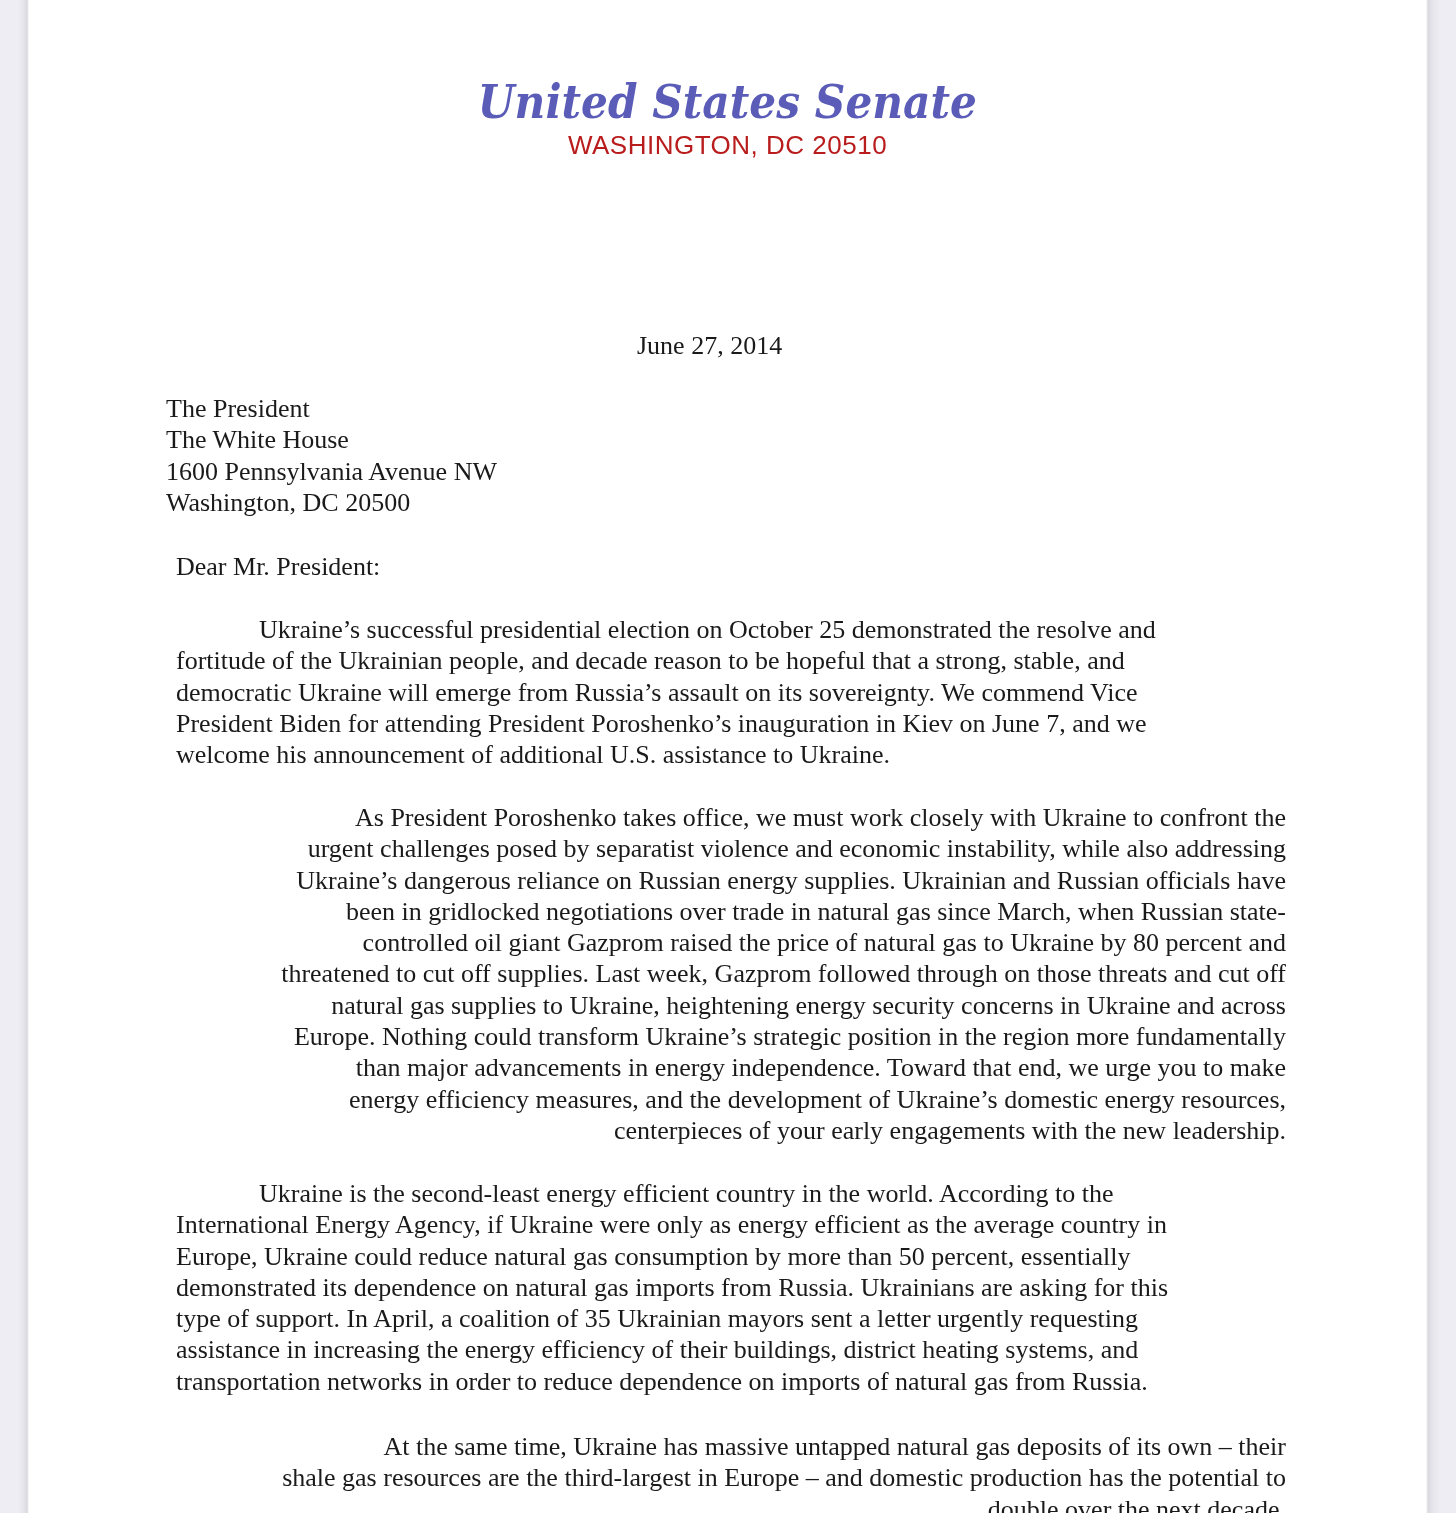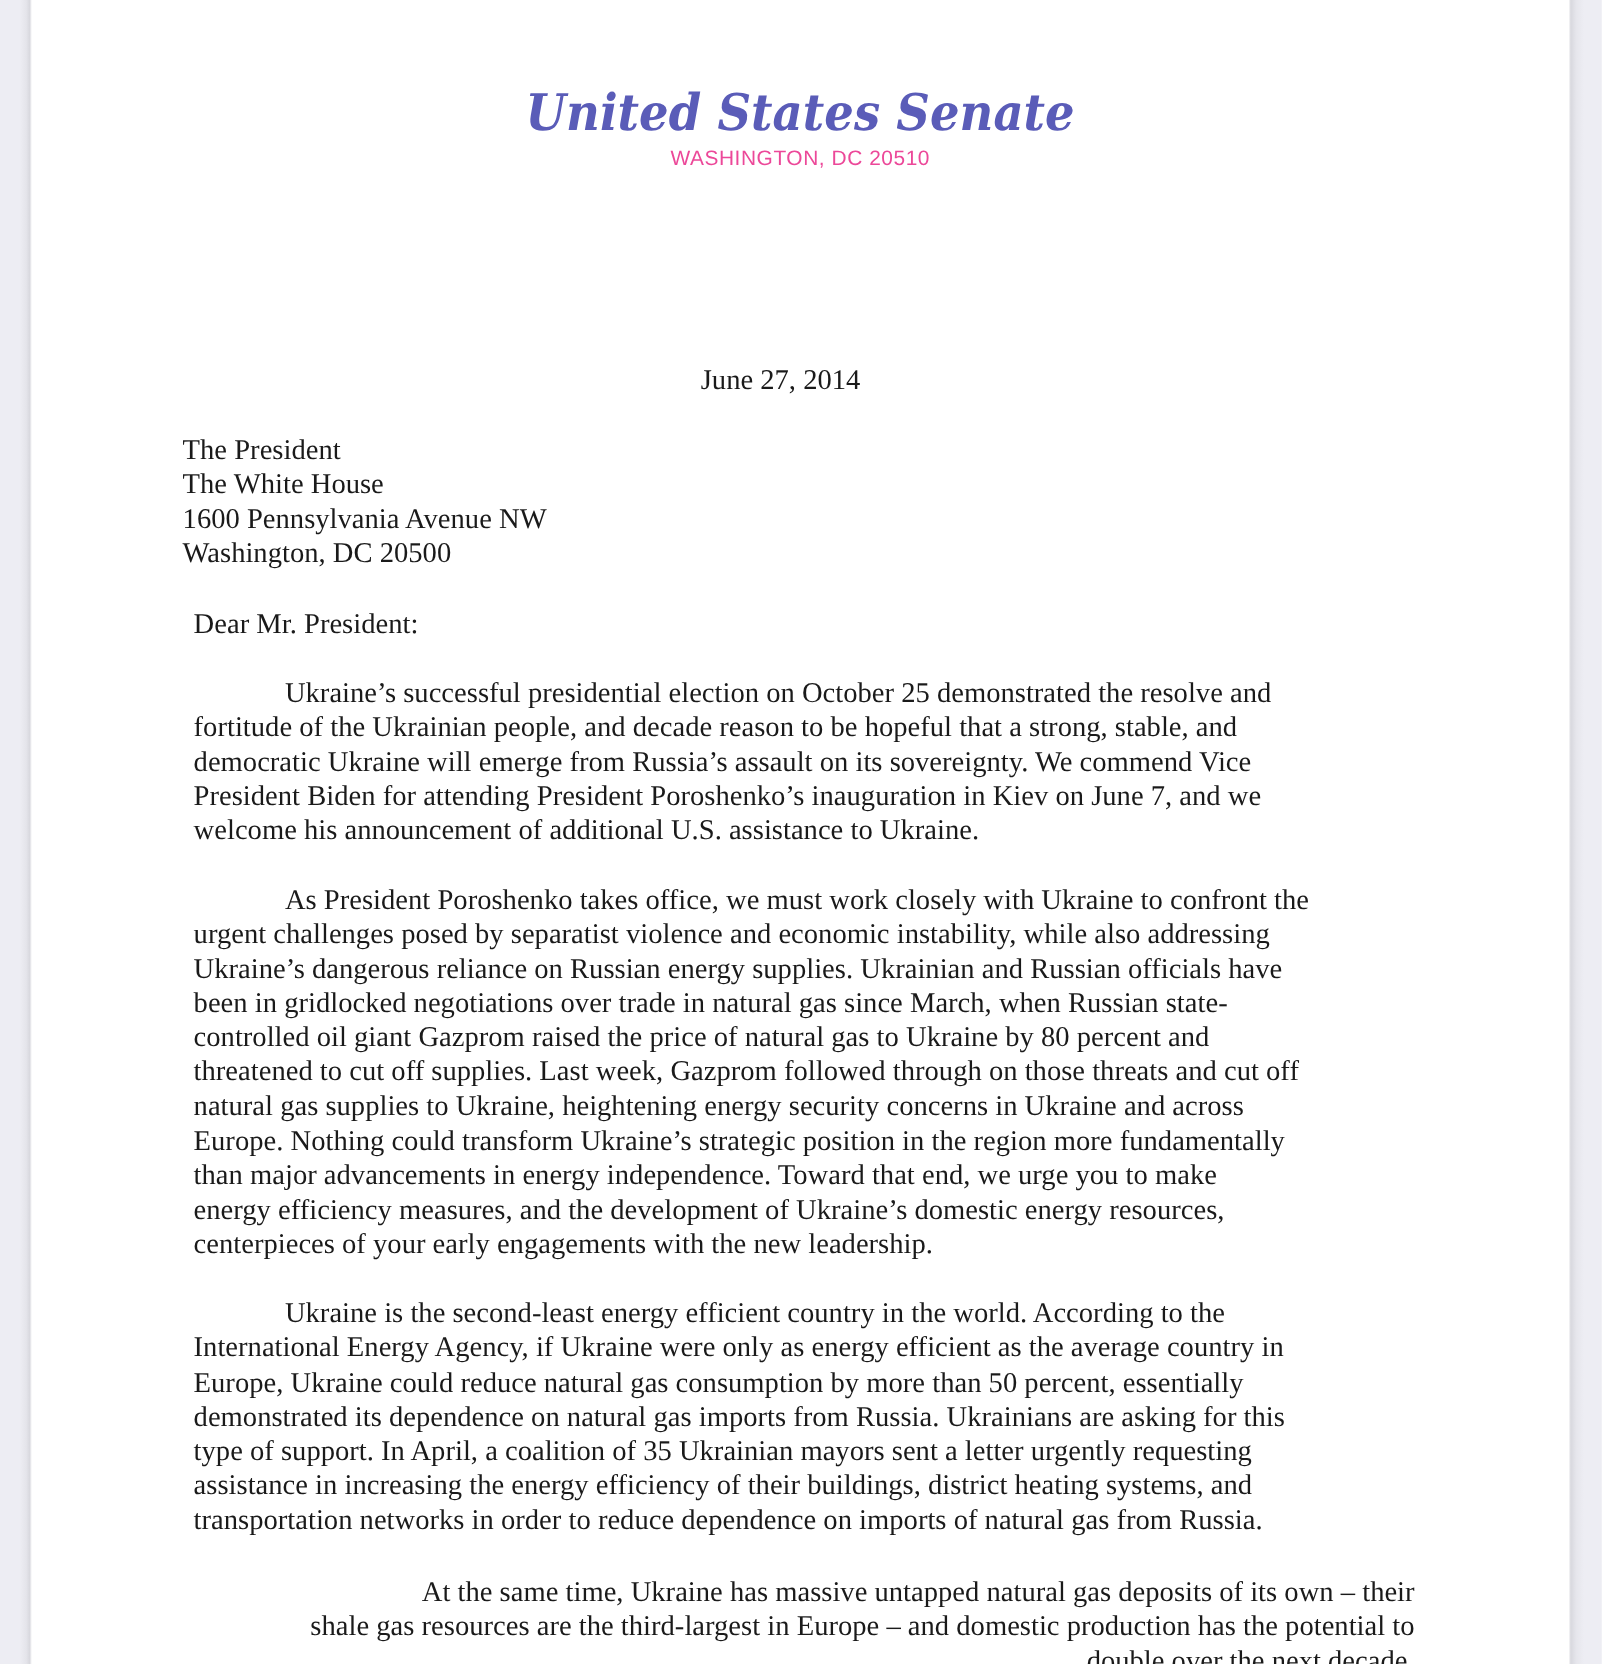--- a/index.html
+++ b/index.html
@@ -41,22 +41,22 @@
       font-size: 46px;
       color: #5a5cb8;
       letter-spacing: 0px;
       line-height: 56px;
       font-style: italic;
       transform: scaleX(0.92);
       display: inline-block;
     }
     .senate-address {
       font-family: "Liberation Sans", sans-serif;
-      font-size: 19px;
-      color: #ec4899;
+      font-size: 26px;
+      color: #b91c1c;
       letter-spacing: 0.5px;
       margin-top: 3px;
       line-height: 24px;
     }
     .letter-text {
       font-family: "Liberation Serif", serif;
       font-size: 26px;
       color: #1a1a1a;
       line-height: 31.3px;
     }
@@ -86,21 +86,21 @@
       width: 1110px;
     }
     .para .line {
       white-space: nowrap;
       display: block;
     }
     .para .line.indent {
       padding-left: 83px;
     }
     #p1 { top: 586px; }
-    #p2 { top: 774px; }
+    #p2 { top: 774px; text-align: right; }
     #p3 { top: 1150px; }
     #p4 { top: 1403px; text-align: right; }
   </style>
 </head>
 <body>
 
 <div class="viewer-bg"></div>
 
 <div class="page">
 

